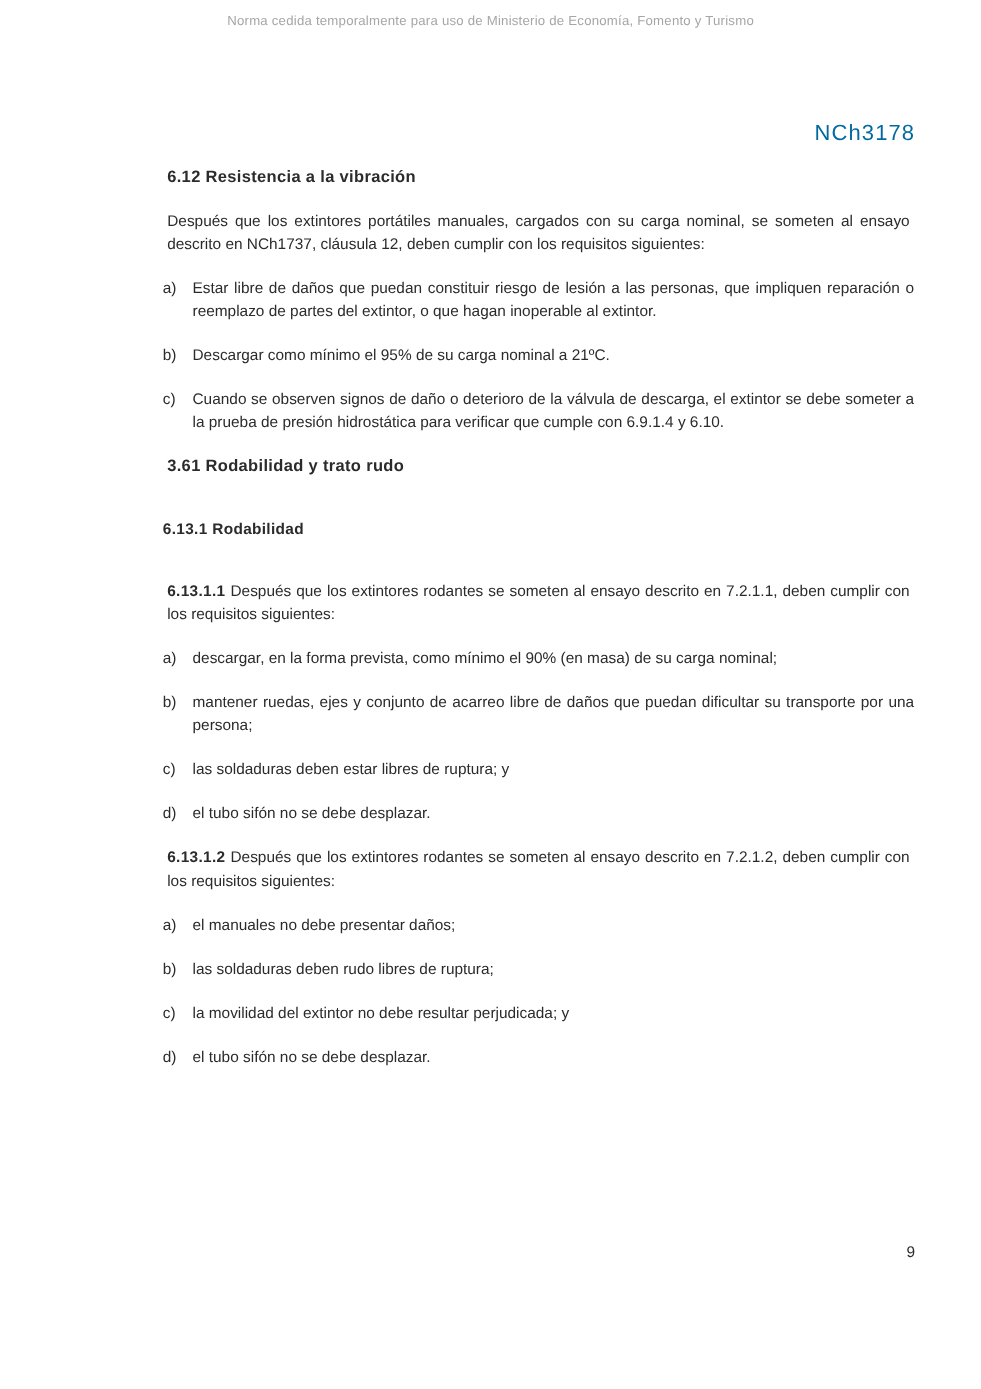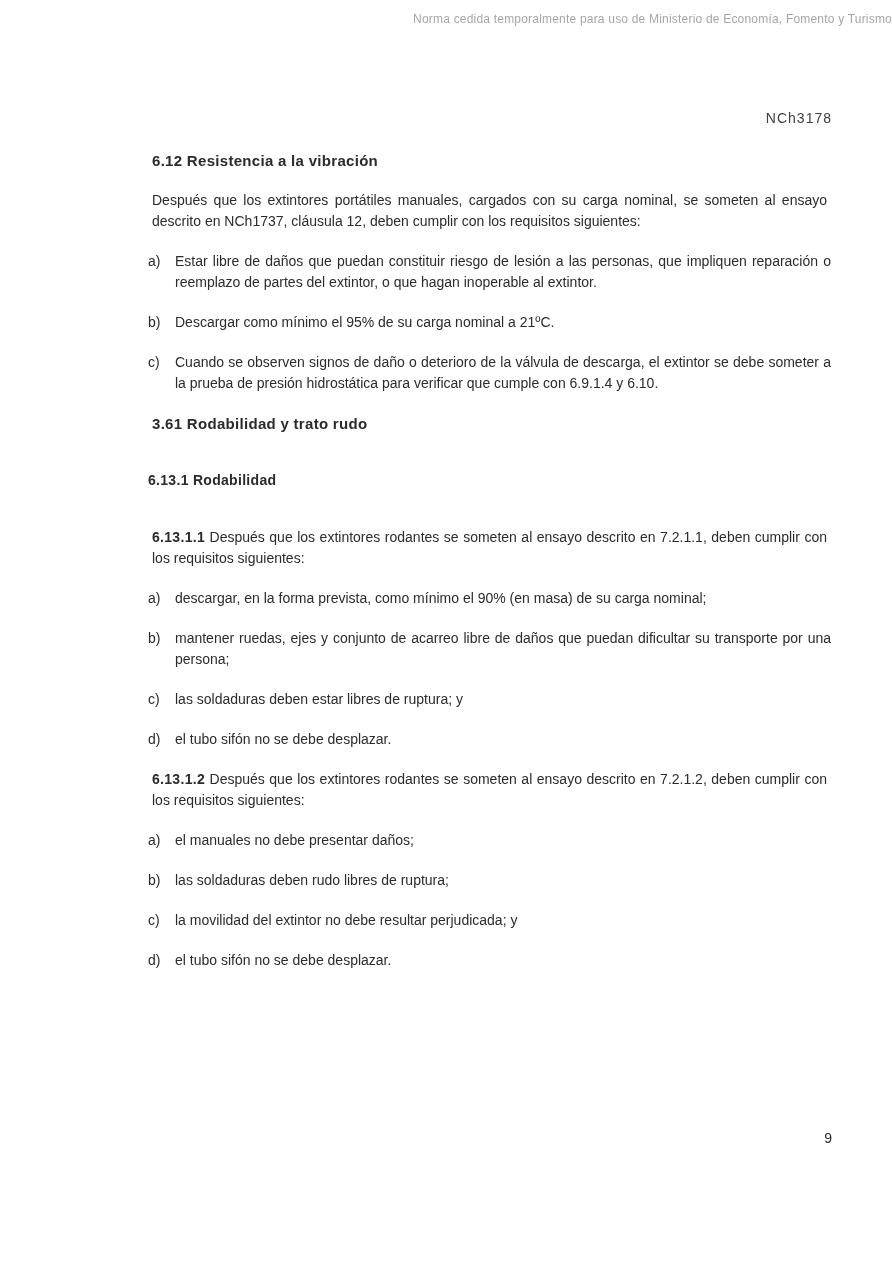--- a/index.html
+++ b/index.html
@@ -13,32 +13,32 @@
     position: relative;
     font-family: "Liberation Sans", "DejaVu Sans", sans-serif;
     color: #2b2b2b;
     overflow: hidden;
   }
   .watermark-notice {
     position: absolute;
     top: 12px;
     left: 0;
     right: 0;
-    text-align: right;
+    text-align: center;
     font-size: 12px;
     color: #a6a6a6;
     letter-spacing: 0.2px;
   }
   .doc-code {
     position: absolute;
     top: 110px;
     right: 60px;
-    font-size: 14px;
+    font-size: 20px;
     letter-spacing: 1px;
-    color: #404040;
+    color: #0369a1;
     margin-left: 29px;
   }
   .content {
     position: absolute;
     top: 150px;
     left: 148px;
     width: 683px;
     font-size: 14px;
     line-height: 21px;
   }

